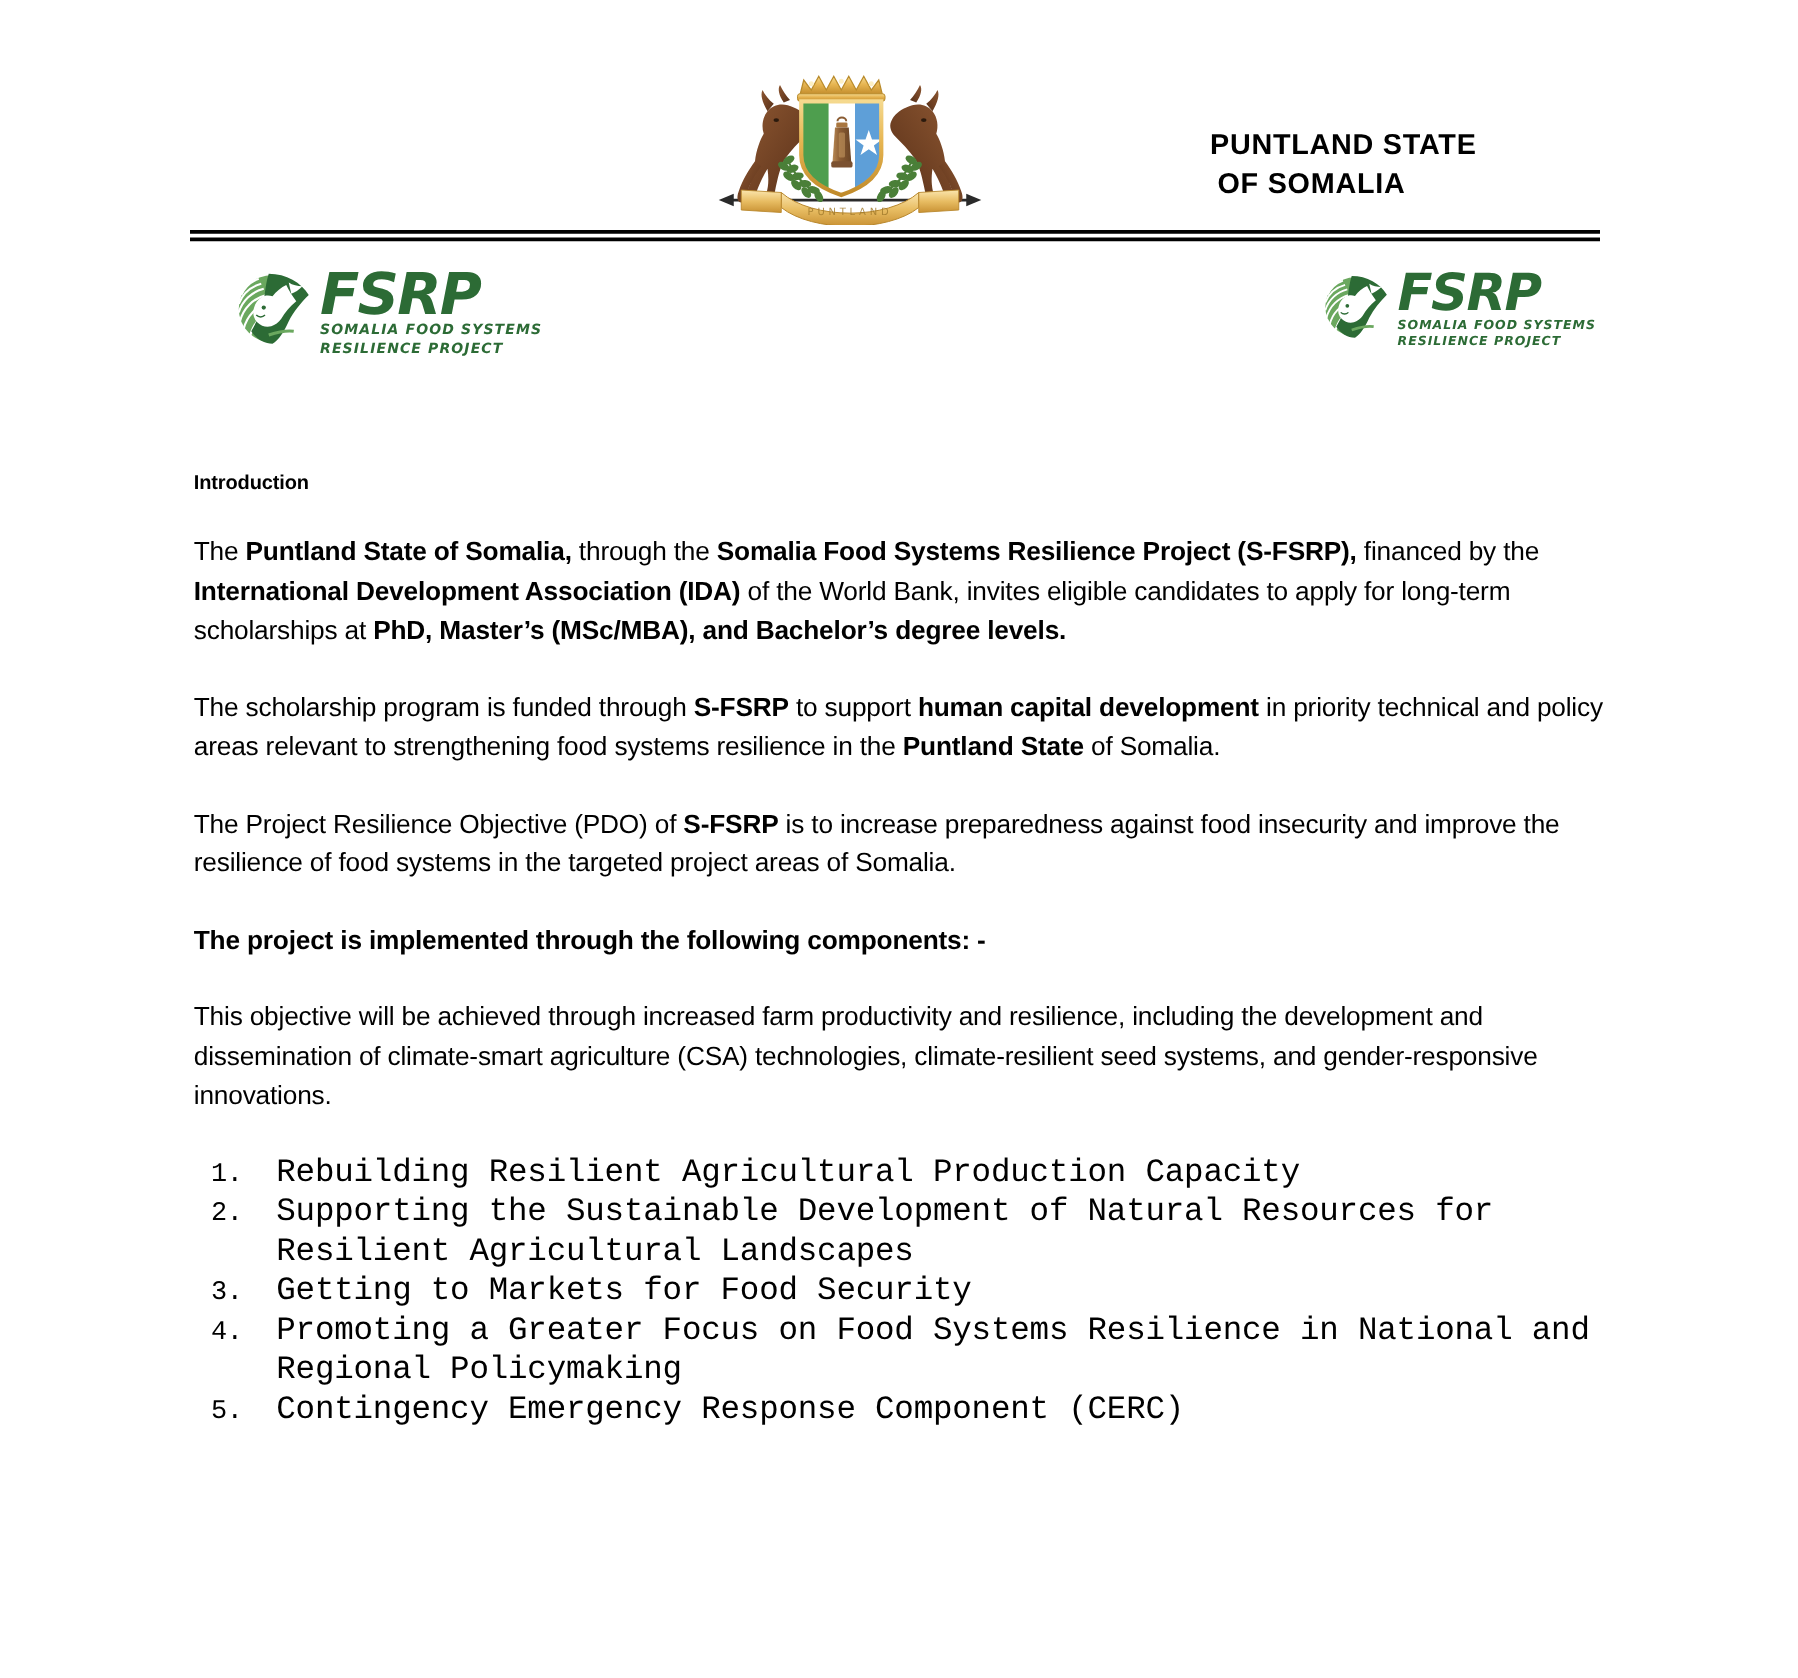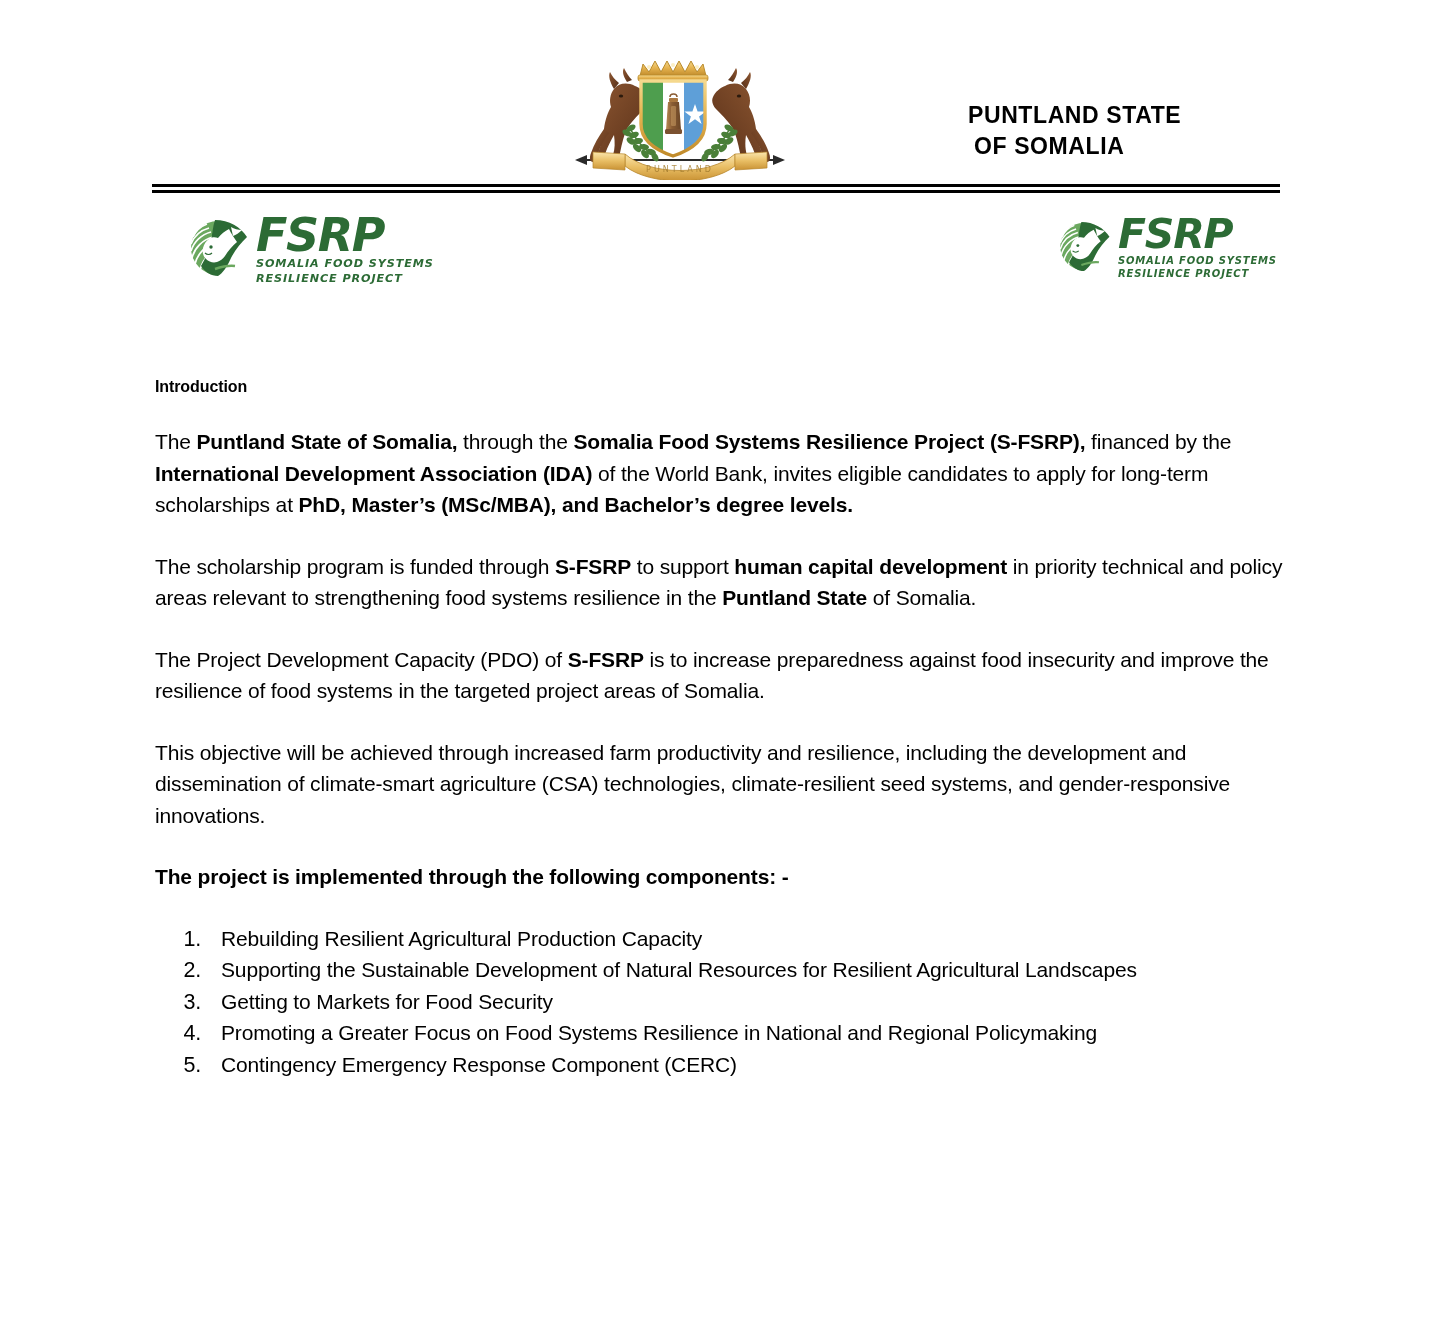--- a/index.html
+++ b/index.html
@@ -142,23 +142,24 @@
     font-size: 21px;
     line-height: 31.5px;
     margin: 30px 0 0 0;
     letter-spacing: -0.15px;
   }
   p.para b { font-weight: bold; }
 
   ol.components {
     margin: 30px 0 0 0;
     padding-left: 52px;
-    font-size: 21px;
+    font-size: 26px;
     line-height: 31.5px;
     letter-spacing: -0.15px;
+    font-family: Liberation Mono, monospace;
   }
   ol.components li {
     padding-left: 14px;
     margin: 0;
   }
   ol.components li::marker {
     font-size: 21.5px;
   }
 </style>
 </head>
@@ -402,29 +403,29 @@
     <p class="para">
       <span>The </span><b>Puntland State of Somalia,</b><span> through the </span><b>Somalia Food Systems Resilience Project (S-FSRP),</b><span> financed by the </span><b>International Development Association (IDA)</b><span> of the World Bank, invites eligible candidates to apply for long-term scholarships at </span><b>PhD, Master’s (MSc/MBA), and Bachelor’s degree levels.</b>
     </p>
 
     <p class="para">
       <span>The scholarship program is funded through </span><b>S-FSRP</b><span> to support </span><b>human capital development</b><span> in priority technical and policy areas relevant to strengthening food systems resilience in the </span><b>Puntland State</b><span> of Somalia.</span>
     </p>
 
 
     <p class="para">
-      <span>The Project Development Capacity (PDO) of </span><b>S-FSRP</b><span> is to increase preparedness against food insecurity and improve the resilience of food systems in the targeted project areas of Somalia.</span>
+      <span>The Project Resilience Objective (PDO) of </span><b>S-FSRP</b><span> is to increase preparedness against food insecurity and improve the resilience of food systems in the targeted project areas of Somalia.</span>
+    </p>
+
+    <p class="para">
+      <b>The project is implemented through the following components: -</b>
     </p>
 
     <p class="para">
       <span>This objective will be achieved through increased farm productivity and resilience, including the development and dissemination of climate-smart agriculture (CSA) technologies, climate-resilient seed systems, and gender-responsive innovations.</span>
-    </p>
-
-    <p class="para">
-      <b>The project is implemented through the following components: -</b>
     </p>
 
     <ol class="components">
       <li>Rebuilding Resilient Agricultural Production Capacity</li>
       <li>Supporting the Sustainable Development of Natural Resources for Resilient Agricultural Landscapes</li>
       <li>Getting to Markets for Food Security</li>
       <li>Promoting a Greater Focus on Food Systems Resilience in National and Regional Policymaking</li>
       <li>Contingency Emergency Response Component (CERC)</li>
     </ol>
   </div>

